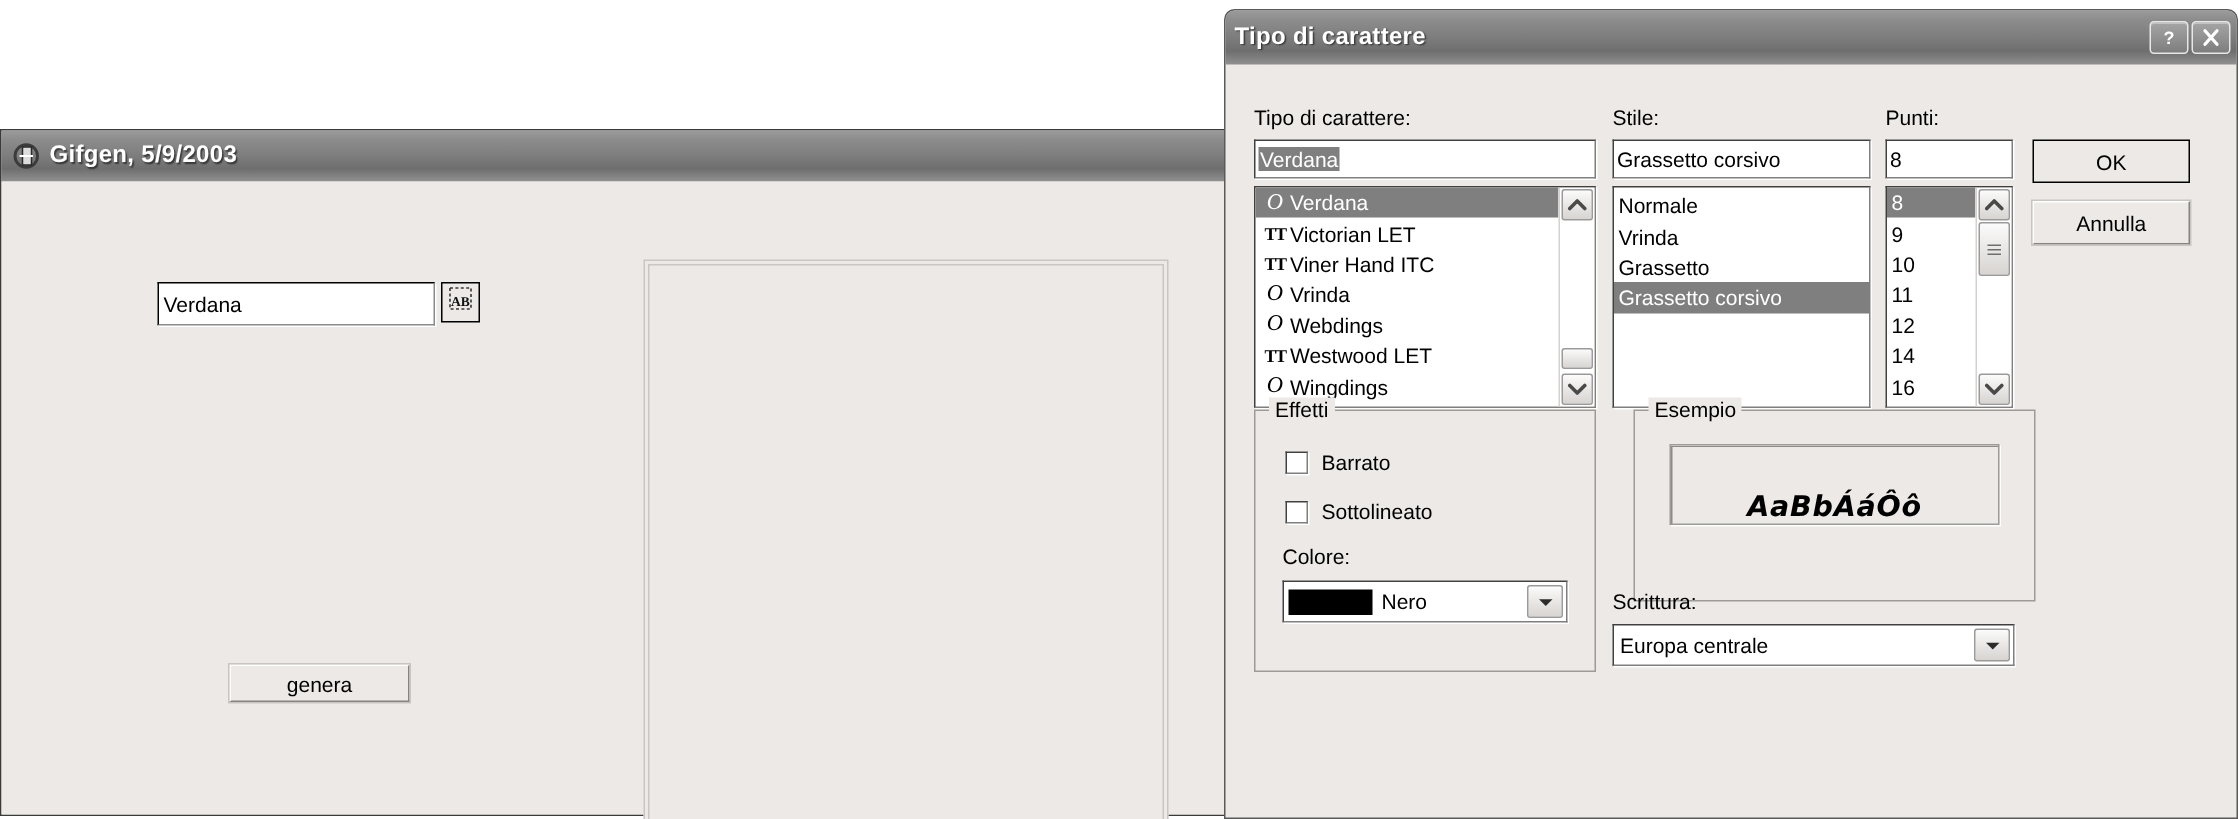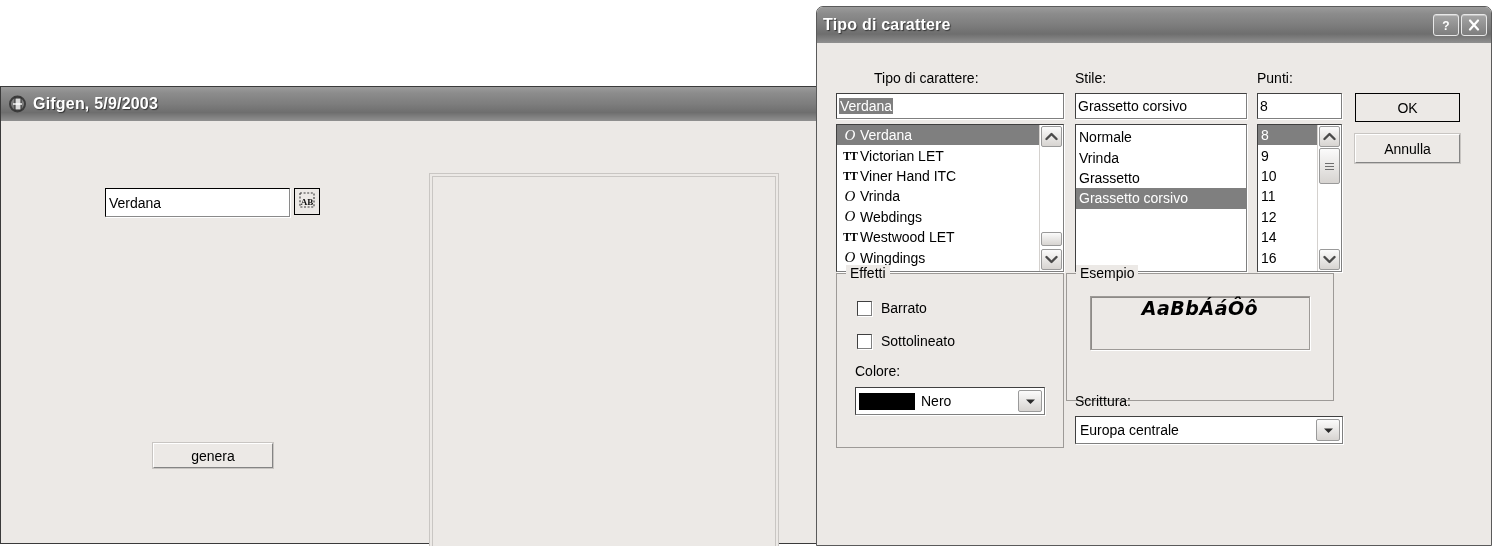--- a/index.html
+++ b/index.html
@@ -240,21 +240,21 @@
     box-sizing:border-box;
     display:flex;align-items:center;justify-content:center;
   }
   .swatch { width: 56px; height: 17px; background: #000000; margin: 0 6px 0 3px; flex:0 0 56px; }
 
   .sample-box {
     position: absolute;
     border: 1px solid #9d9a97;
     background: #ece9e6;
     box-sizing: border-box;
-    display:flex; align-items:flex-start; justify-content:center;
+    display:flex; align-items:flex-end; justify-content:center;
     box-shadow: inset 1px 1px 0 #8d8a87, 1px 1px 0 #ffffff;
   }
   .sample-text {
     font-family: "DejaVu Sans", sans-serif;
     font-weight: bold;
     font-style: italic;
     font-size: 19px;
     color: #000;
     letter-spacing: 0.5px;
   }
@@ -331,21 +331,21 @@
       </span>
       <span class="win-btn">
         <svg width="14" height="12" viewBox="0 0 14 12">
             <path d="M3 1.5 L11 10.5 M11 1.5 L3 10.5" stroke="#ffffff" stroke-width="2.2" stroke-linecap="round"></path>
           </svg>
       </span>
     </div>
 
     <div class="client">
 
-      <div class="fieldlabel" style="left:19px; top:27px;margin-left:38px;">Tipo di carattere:</div>
+      <div class="fieldlabel" style="left:19px; top:27px;">Tipo di carattere:</div>
       <div class="fieldlabel" style="left:258px; top:27px;">Stile:</div>
       <div class="fieldlabel" style="left:440px; top:27px;">Punti:</div>
 
       <div class="combo-text" style="left:19px; top:50px; width:228px; height:26px;">
         <span class="sel-text">Verdana</span>
       </div>
 
       <div class="combo-text" style="left:258px; top:50px; width:172px; height:26px;">
         <span>Grassetto corsivo</span>
       </div>
@@ -488,21 +488,21 @@
           <span class="swatch" style="background: rgb(0, 0, 0);"></span>
           <span>Nero</span>
           <span class="arrowbtn">
             <svg width="11" height="7" viewBox="0 0 11 7">
                 <path d="M1 1.5 L5.5 6 L10 1.5" fill="#2b2b2b"></path>
               </svg>
           </span>
         </div>
       </div>
 
-      <div class="groupbox" style="left:249px; top:230px; width:268px; height:128px;">
+      <div class="groupbox" style="left:272px; top:230px; width:268px; height:128px;">
         <legend>Esempio</legend>
         <div class="sample-box" style="left:23px; top:22px; width:220px; height:54px;">
           <span class="sample-text">AaBbÁáÔô</span>
         </div>
       </div>
 
       <div class="fieldlabel" style="left:258px; top:350px;">Scrittura:</div>
       <div class="combo-drop" style="left:258px; top:373px; width:268px; height:28px;">
         <span style="padding-left:4px;">Europa centrale</span>
         <span class="arrowbtn">

